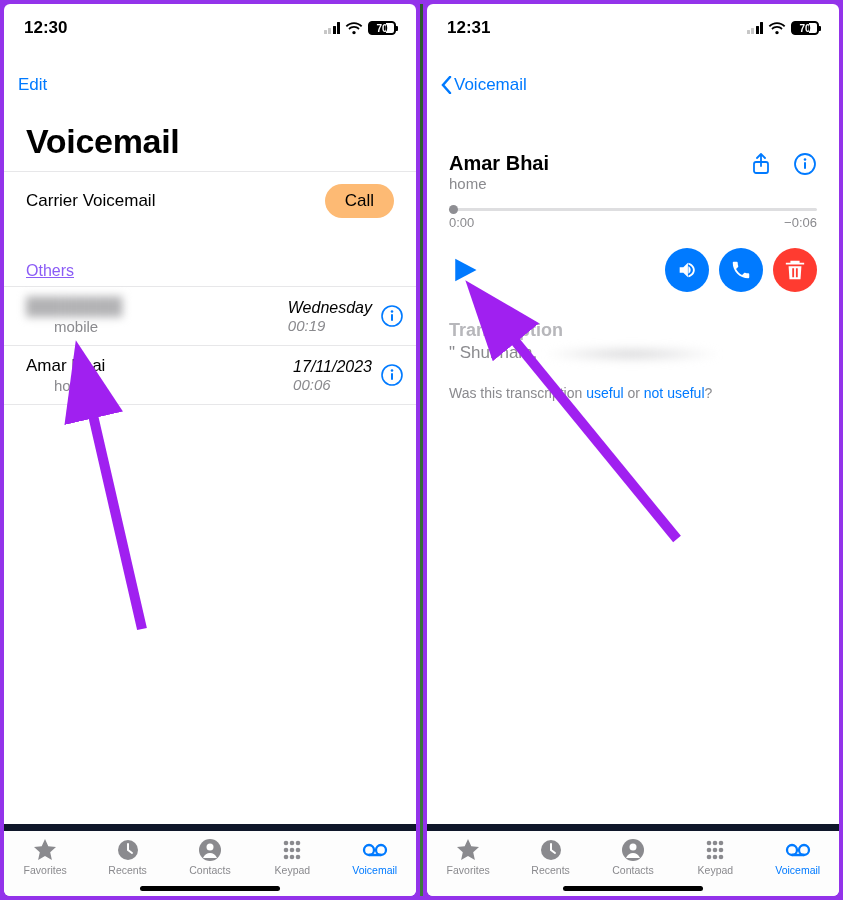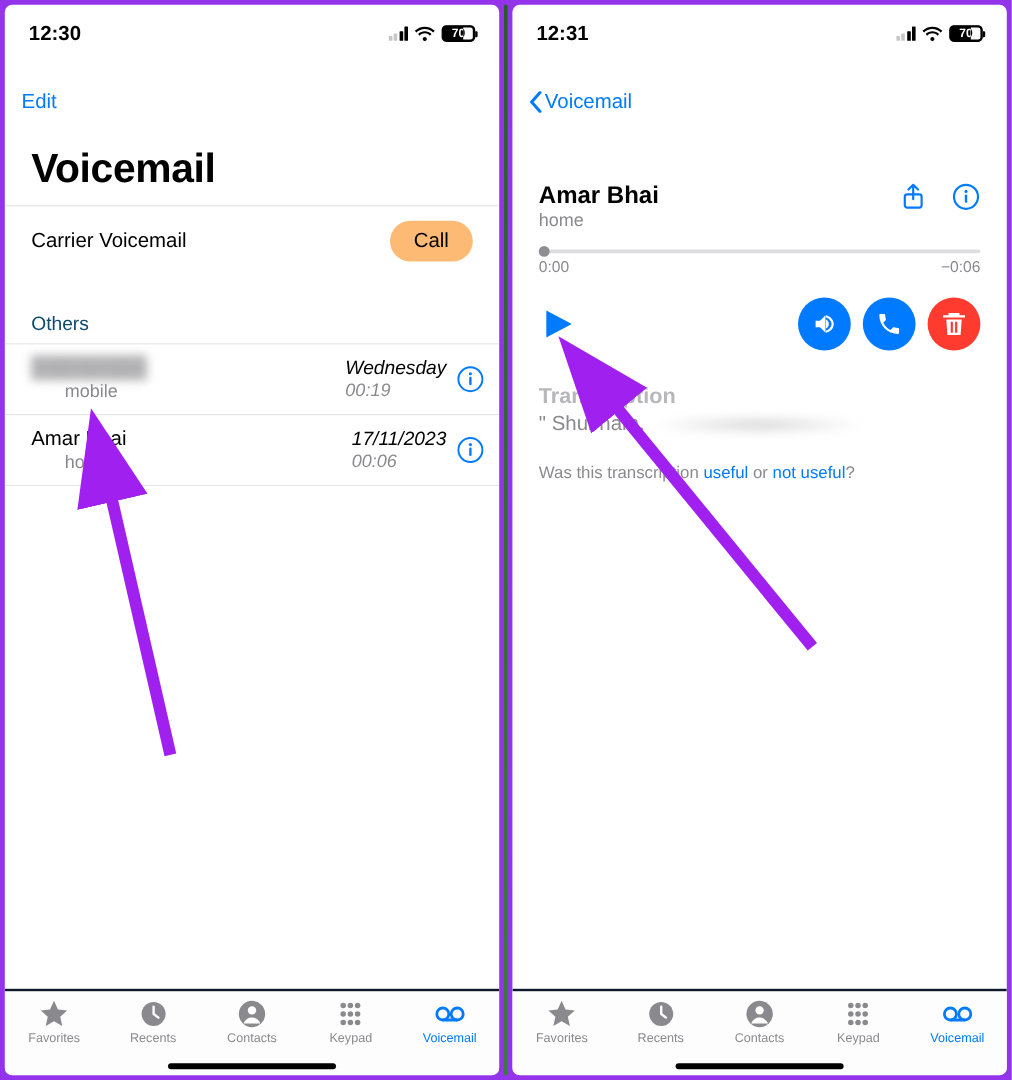--- a/index.html
+++ b/index.html
@@ -56,21 +56,21 @@
   
   .nav-bar { height: 30px; display:flex; align-items:center; padding:0 14px;margin-top:24px; }
   .nav-link { color:#007aff; font-size:17px; display:flex; align-items:center; gap:2px; cursor:pointer; }
   .chev-left { width:11px;height:18px; }
 
   
   .title { font-size: 34px; font-weight: 800; padding: 22px 22px 10px; letter-spacing:-0.3px;}
   .carrier-row { display:flex; justify-content:space-between; align-items:center; padding:12px 22px 14px; border-top:1px solid #e7e7e9; }
   .carrier-row .label { font-size:17px; }
   .call-btn { background:#fdba74; border-radius:20px; padding:7px 20px; font-size:17px; color:#000; cursor:pointer; border:none;}
-  .section-header { color:#0c4a6e; font-size:16px; font-weight:500; padding:30px 22px 6px; }
+  .section-header { color:#8b5cf6; font-size:16px; font-weight:500; padding:30px 22px 6px;text-decoration:underline; }
   .list { border-top:1px solid #e7e7e9; }
   .list-row { display:flex; border-bottom:1px solid #e7e7e9; padding:10px 12px 10px 22px; align-items:center; gap:8px; cursor:pointer;}
   .list-row .left { flex:1; }
   .list-row .name { font-size:17px; color:#000; }
   .list-row .sub { font-size:15px; color:#8a8a8e; margin-top:1px;margin-left:28px; }
   .list-row .right { text-align:left;font-style:italic; }
   .list-row .date { font-size:16px; color:#000; }
   .list-row .dur { font-size:15px; color:#8a8a8e; }
   .info-ic { width:24px;height:24px; }
   .chev-right { width:9px; height:14px; stroke:#c7c7cc; }
@@ -98,21 +98,21 @@
   .transcription { margin-top:28px; }
   .tr-title { font-size:18px; font-weight:700; color:#b7b7bb; filter:blur(0.5px);}
   .tr-text { font-size:17px; color:#8a8a8e; margin-top:2px;}
   .tr-blur { display:inline-block; width:180px; height:16px; background:radial-gradient(ellipse,#d5d5d7,transparent 70%); vertical-align:middle; filter:blur(4px);}
   .fb { font-size:14px; color:#8a8a8e; margin-top:22px;}
   .fb a { color:#007aff; cursor:pointer;}
 
   .flex-fill { flex: 1; }
 
   
-  .tab-bar { height:72px; border-top:2px solid #0f172a; display:flex; justify-content:space-around; align-items:flex-start; padding-top:7px; background:#fdfdfd;}
+  .tab-bar { height:72px; border-top:7px solid #0f172a; display:flex; justify-content:space-around; align-items:flex-start; padding-top:7px; background:#fdfdfd;}
   .tab { display:flex; flex-direction:column; align-items:center; gap:2px; width:64px; color:#8a8a8e; cursor:pointer;}
   .tab.active { color:#007aff; }
   .tab .lbl { font-size:10.5px; }
   .tab svg { width:28px; height:24px; }
   .home-ind { position:absolute; bottom:5px; left:50%; transform:translateX(-50%); width:140px; height:5px; background:#000; border-radius:3px;}
 
   
   .arrow { position:absolute; pointer-events:none; z-index:50;}
   .arrow svg { overflow:visible; }
 </style>

